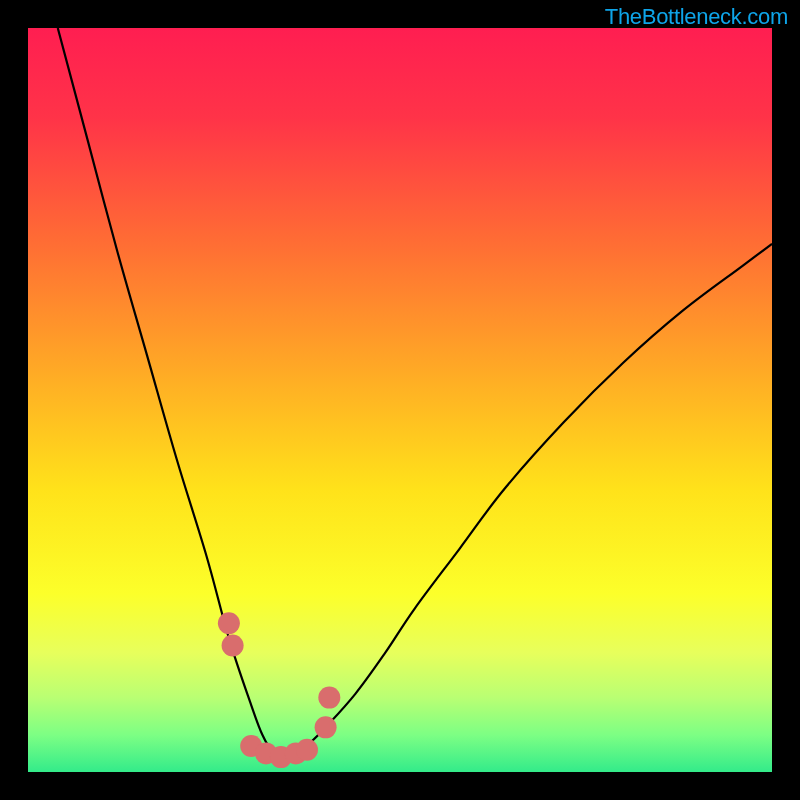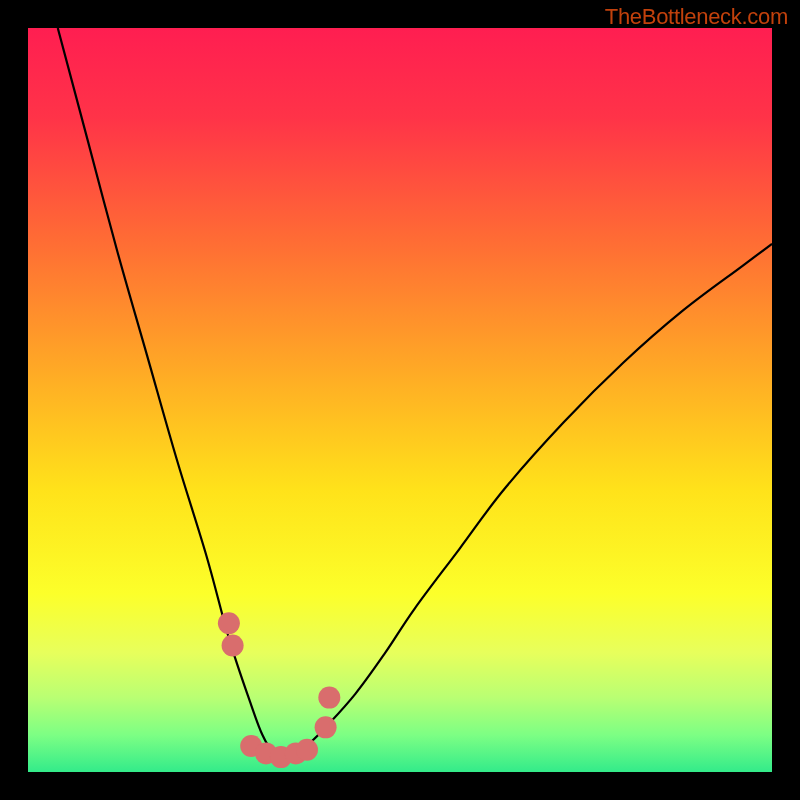--- a/index.html
+++ b/index.html
@@ -16,21 +16,21 @@
     left: 28px;
     top: 28px;
     width: 744px;
     height: 744px;
     overflow: hidden;
   }
   .attribution {
     position: absolute;
     top: 4px;
     right: 12px;
-    color: #c2410c;
+    color: #0ea5e9;
     font-size: 22px;
     font-weight: 400;
     letter-spacing: -0.3px;
     z-index: 10;
   }
   svg {
     display: block;
   }
 </style>
 </head>

